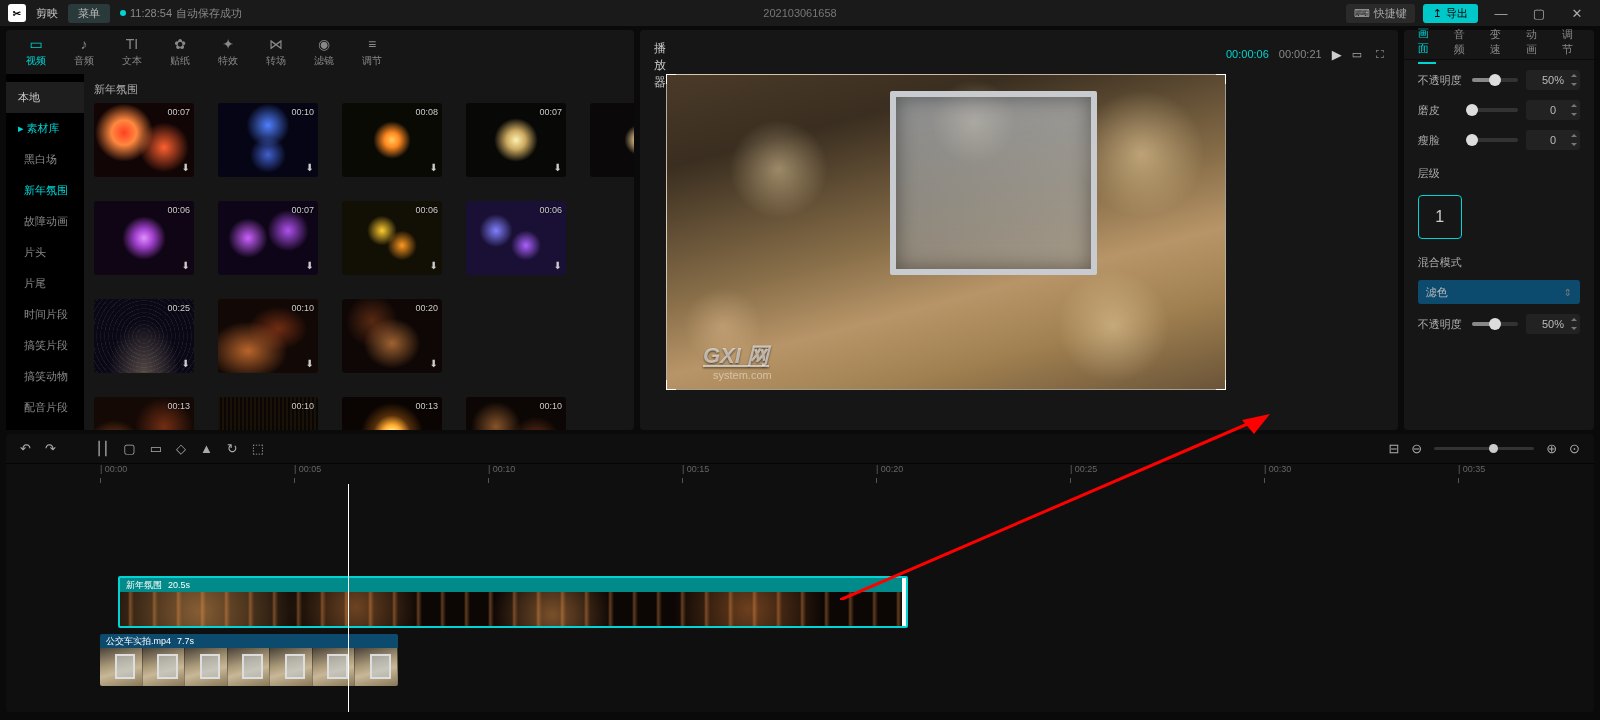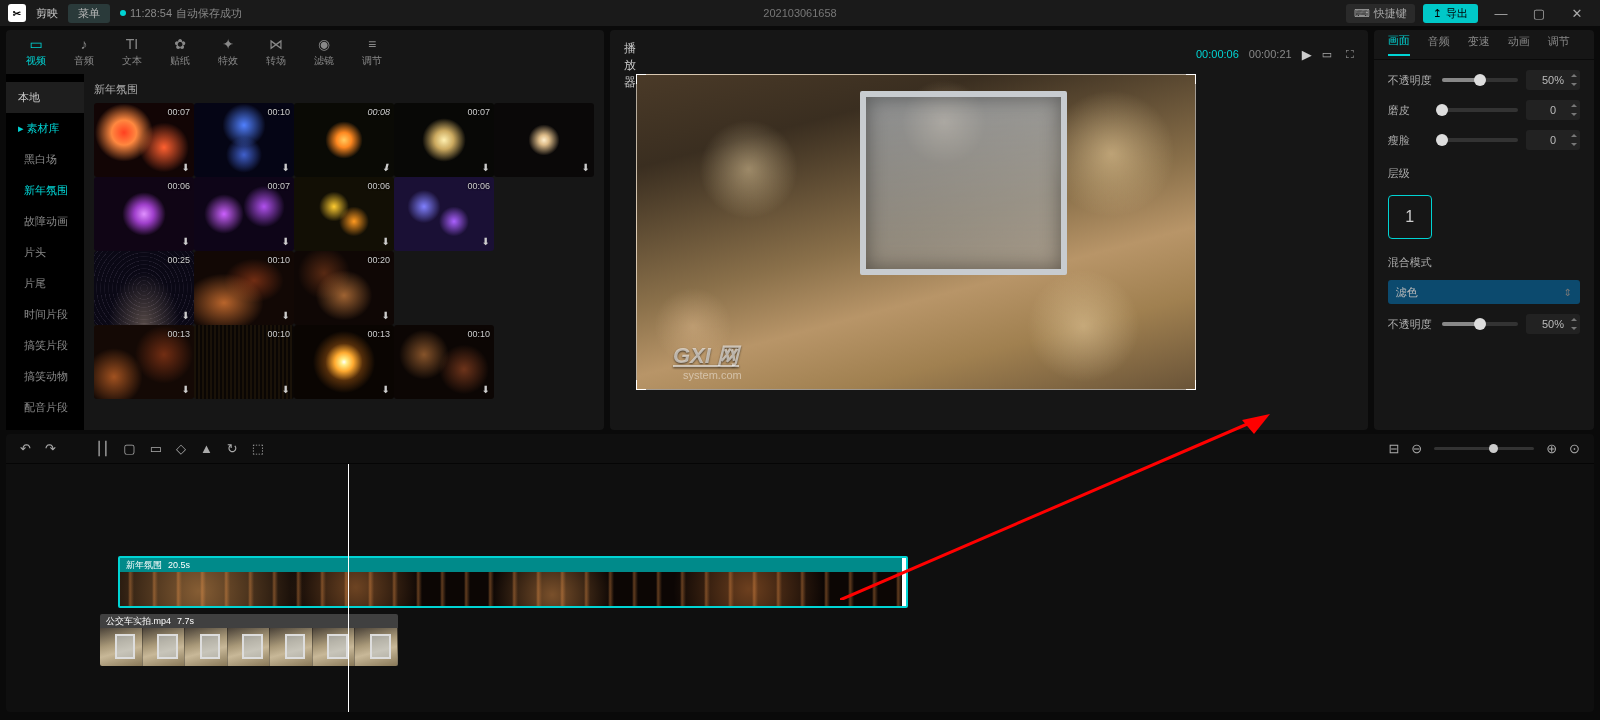--- a/index.html
+++ b/index.html
@@ -29,27 +29,27 @@
 .media-tab-icon { font-size: 14px; }
 .media-tab-label { font-size: 10px; }
 .media-body { flex: 1; display: flex; overflow: hidden; }
 .media-sidebar { width: 78px; background: #000000; display: flex; flex-direction: column; padding-top: 8px; }
 .side-item { padding: 8px 12px; color: #888; cursor: pointer; font-size: 11px; }
 .side-item.group-head { background: #1e1e1e; color: #ccc; }
 .side-item.active { color: #00d4d4; }
 .side-item.sub { padding-left: 18px; }
 .media-content { flex: 1; padding: 8px 10px; overflow: hidden; }
 .section-title { color: #aaa; font-size: 11px; margin-bottom: 6px; }
-.thumb-grid { display: grid; grid-template-columns: repeat(5, 100px); gap: 0; }
+.thumb-grid { display: grid; grid-template-columns: repeat(5, 100px); gap: 24px; }
 .thumb { width: 100px; height: 74px; background: #0a0a0a; border-radius: 3px; position: relative; overflow: hidden; }
 .thumb-dur { position: absolute; top: 4px; right: 4px; color: #ccc; font-size: 9px; text-shadow: 0 0 2px #000; }
 .thumb-dl { position: absolute; bottom: 4px; right: 4px; color: #ccc; font-size: 10px; }
 .fw1 { background: radial-gradient(circle at 30% 40%, #ff4020 0%, #ff8840 15%, transparent 35%), radial-gradient(circle at 70% 60%, #ff6030 0%, transparent 30%), #120505; }
 .fw2 { background: radial-gradient(circle at 50% 30%, #5080ff 0%, transparent 30%), radial-gradient(circle at 50% 70%, #4060cc 0%, transparent 25%), #050515; }
-.fw3 { background: radial-gradient(circle at 50% 50%, #ffcc60 0%, #ff8820 12%, transparent 30%), #0a0a05; font-style: italic; }
+.fw3 { background: radial-gradient(circle at 50% 50%, #ffcc60 0%, #ff8820 12%, transparent 30%), #0a0a05; }
 .fw4 { background: radial-gradient(circle at 50% 50%, #fff0b0 0%, #ccaa60 15%, transparent 35%), #080806; }
 .fw5 { background: radial-gradient(circle at 50% 50%, #ffeecc 0%, #ddbb88 8%, transparent 25%), #0a0808; }
 .fw6 { background: radial-gradient(circle at 50% 50%, #e090ff 0%, #a040cc 15%, transparent 35%), #100515; }
 .fw7 { background: radial-gradient(circle at 30% 50%, #cc60ff 0%, transparent 25%), radial-gradient(circle at 70% 40%, #b050ee 0%, transparent 25%), #0e0518; }
 .fw8 { background: radial-gradient(circle at 40% 40%, #ffcc30 0%, transparent 20%), radial-gradient(circle at 60% 60%, #ff9920 0%, transparent 20%), #120f05; }
 .fw9 { background: radial-gradient(circle at 30% 40%, #8080ff 0%, transparent 20%), radial-gradient(circle at 60% 60%, #aa60ff 0%, transparent 20%), #1a1035; }
 .sp1 { background: radial-gradient(ellipse at 50% 100%, rgba(255,220,180,0.3) 0%, transparent 50%), repeating-radial-gradient(circle at 50% 50%, transparent 0, transparent 3px, rgba(200,180,220,0.15) 3px, transparent 4px), #0a0815; }
 .sp2 { background: radial-gradient(ellipse at 30% 70%, rgba(255,140,60,0.7) 0%, transparent 40%), radial-gradient(ellipse at 60% 40%, rgba(255,100,40,0.4) 0%, transparent 35%), #120805; }
 .sp3 { background: radial-gradient(ellipse at 50% 60%, rgba(255,160,80,0.6) 0%, transparent 40%), radial-gradient(circle at 30% 30%, rgba(255,120,50,0.3) 0%, transparent 30%), #0f0705; }
 .sp4 { background: radial-gradient(circle at 20% 70%, rgba(255,130,50,0.6) 0%, transparent 30%), radial-gradient(circle at 70% 40%, rgba(255,100,40,0.4) 0%, transparent 35%), #140905; }
@@ -126,21 +126,21 @@
 .clip1 { left: 112px; top: 92px; width: 790px; border: 2px solid #00d4d4; }
 .clip1 .clip-body { background: 
   repeating-linear-gradient(90deg, transparent 0, transparent 8px, rgba(255,160,80,0.35) 10px, transparent 14px, transparent 24px),
   radial-gradient(circle at 10% 50%, rgba(255,180,100,0.5), transparent 15%),
   radial-gradient(circle at 30% 40%, rgba(255,160,80,0.4), transparent 12%),
   radial-gradient(circle at 55% 60%, rgba(255,170,90,0.45), transparent 14%),
   radial-gradient(circle at 80% 45%, rgba(255,150,70,0.4), transparent 12%),
   #0c0604; }
 .clip1-handle-r { position: absolute; right: -2px; top: 0; width: 6px; height: 100%; background: #fff; }
 .clip2 { left: 94px; top: 150px; width: 298px; }
-.clip2 .clip-header { background: #404040; }
+.clip2 .clip-header { background: #0c4a6e; }
 .clip2 .clip-body { display: flex; }
 .clip2-frame { flex: 1; background: linear-gradient(165deg, #4a4238 0%, #a89878 40%, #c8b898 60%, #887858 100%); border-right: 1px solid rgba(0,0,0,0.3); position: relative; }
 .clip2-frame::after { content: ''; position: absolute; left: 35%; top: 15%; width: 40%; height: 55%; background: rgba(200,210,220,0.5); border: 2px solid #ddd; }
 
 
 .red-arrow { position: absolute; left: 840px; top: 414px; width: 430px; height: 186px; pointer-events: none; z-index: 20; }
 </style>
 </head>
 <body>
 
@@ -384,20 +384,30 @@
     <div class="tl-tool-group-right">
       <span class="tl-tool">⊟</span>
       <span class="tl-tool">⊖</span>
       <div class="zoom-slider">
           <div class="zoom-knob"></div>
         </div>
       <span class="tl-tool">⊕</span>
       <span class="tl-tool">⊙</span>
     </div>
   </div>
+  <div class="tl-ruler" id="tl-ruler">
+      <span class="ruler-tick" style="left: 30px;">| 00:00</span>
+      <span class="ruler-tick" style="left: 224px;">| 00:05</span>
+      <span class="ruler-tick" style="left: 418px;">| 00:10</span>
+      <span class="ruler-tick" style="left: 612px;">| 00:15</span>
+      <span class="ruler-tick" style="left: 806px;">| 00:20</span>
+      <span class="ruler-tick" style="left: 1000px;">| 00:25</span>
+      <span class="ruler-tick" style="left: 1194px;">| 00:30</span>
+      <span class="ruler-tick" style="left: 1388px;">| 00:35</span>
+    </div>
   <div class="tl-tracks">
     <div class="playhead"></div>
     <div class="track-clip clip1">
       <div class="clip-header">
         <span>新年氛围</span>
         <span>20.5s</span>
       </div>
       <div class="clip-body"></div>
       <div class="clip1-handle-r"></div>
     </div>

